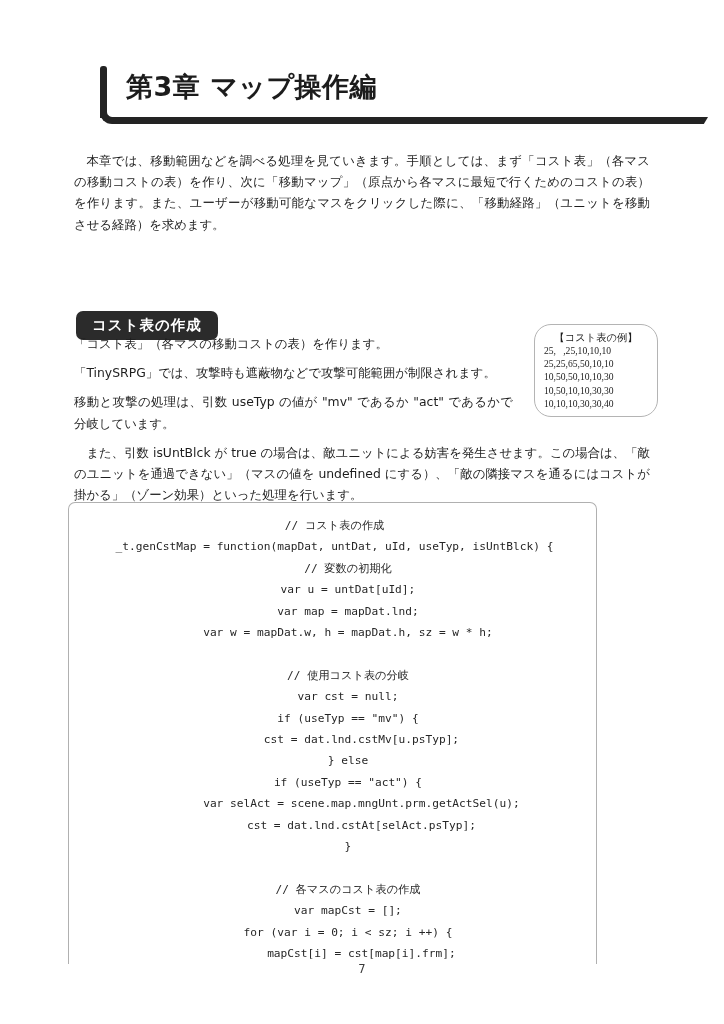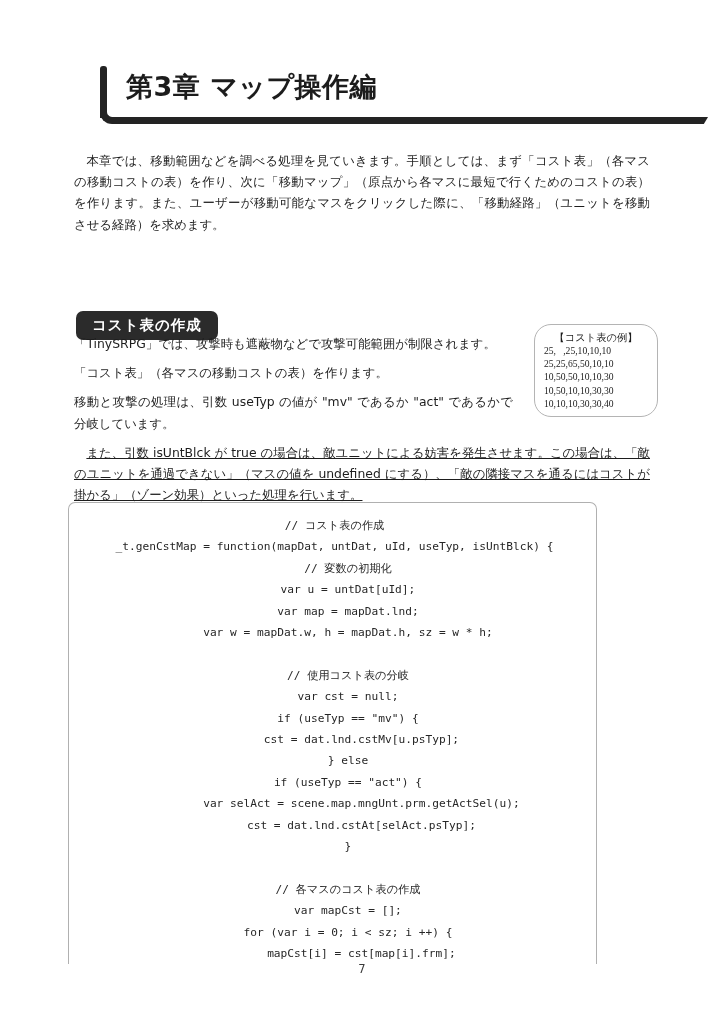--- a/index.html
+++ b/index.html
@@ -116,21 +116,20 @@
   
   #cost-desc {
     left: 66px;
     top: 325px;
     width: 455px;
   }
   #untblck-desc {
     left: 66px;
     top: 434px;
     width: 592px;
-    text-decoration: underline;
   }
 
   
   .example-box {
     position: absolute;
     left: 534px;
     top: 324px;
     width: 124px;
     box-sizing: border-box;
     border: 1px solid #b4b4b4;
@@ -202,22 +201,22 @@
     <div class="chapter-title">第3章 マップ操作編</div>
   </div>
 
   <div class="body-block" id="intro-paragraphs">
     <p>本章では、移動範囲などを調べる処理を見ていきます。手順としては、まず「コスト表」（各マスの移動コストの表）を作り、次に「移動マップ」（原点から各マスに最短で行くためのコストの表）を作ります。また、ユーザーが移動可能なマスをクリックした際に、「移動経路」（ユニットを移動させる経路）を求めます。</p>
   </div>
 
   <div class="section-badge">コスト表の作成</div>
 
   <div class="body-block" id="cost-desc">
+    <p class="noindent">「コスト表」（各マスの移動コストの表）を作ります。</p>
     <p class="noindent">「TinySRPG」では、攻撃時も遮蔽物などで攻撃可能範囲が制限されます。</p>
-    <p class="noindent">「コスト表」（各マスの移動コストの表）を作ります。</p>
     <p class="noindent">移動と攻撃の処理は、引数 useTyp の値が "mv" であるか "act" であるかで分岐しています。</p>
   </div>
 
   <div class="example-box">
     <div class="example-title">【コスト表の例】</div>
     <div class="example-rows">25,   ,25,10,10,10</div>
     <div class="example-rows">25,25,65,50,10,10</div>
     <div class="example-rows">10,50,50,10,10,30</div>
     <div class="example-rows">10,50,10,10,30,30</div>
     <div class="example-rows">10,10,10,30,30,40</div>

